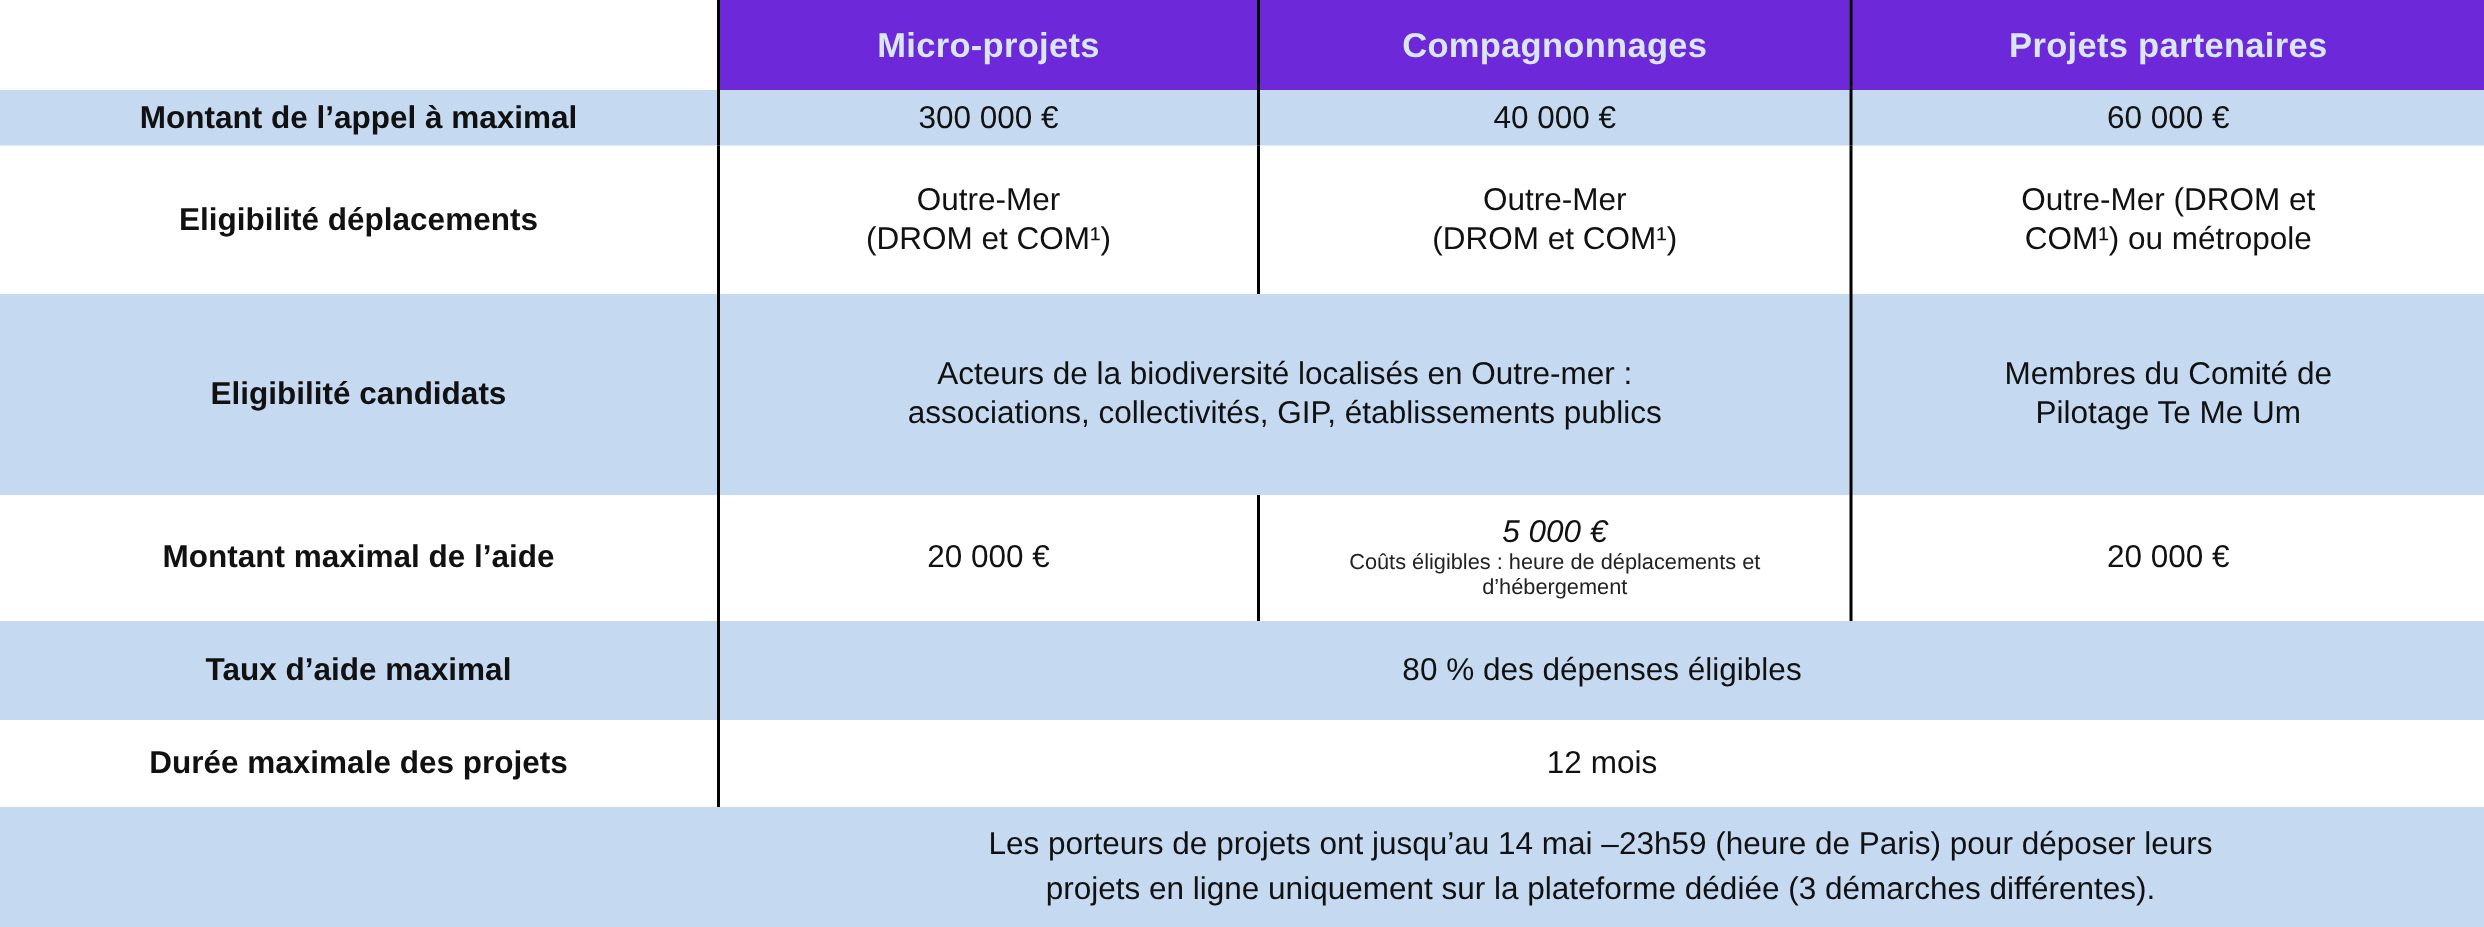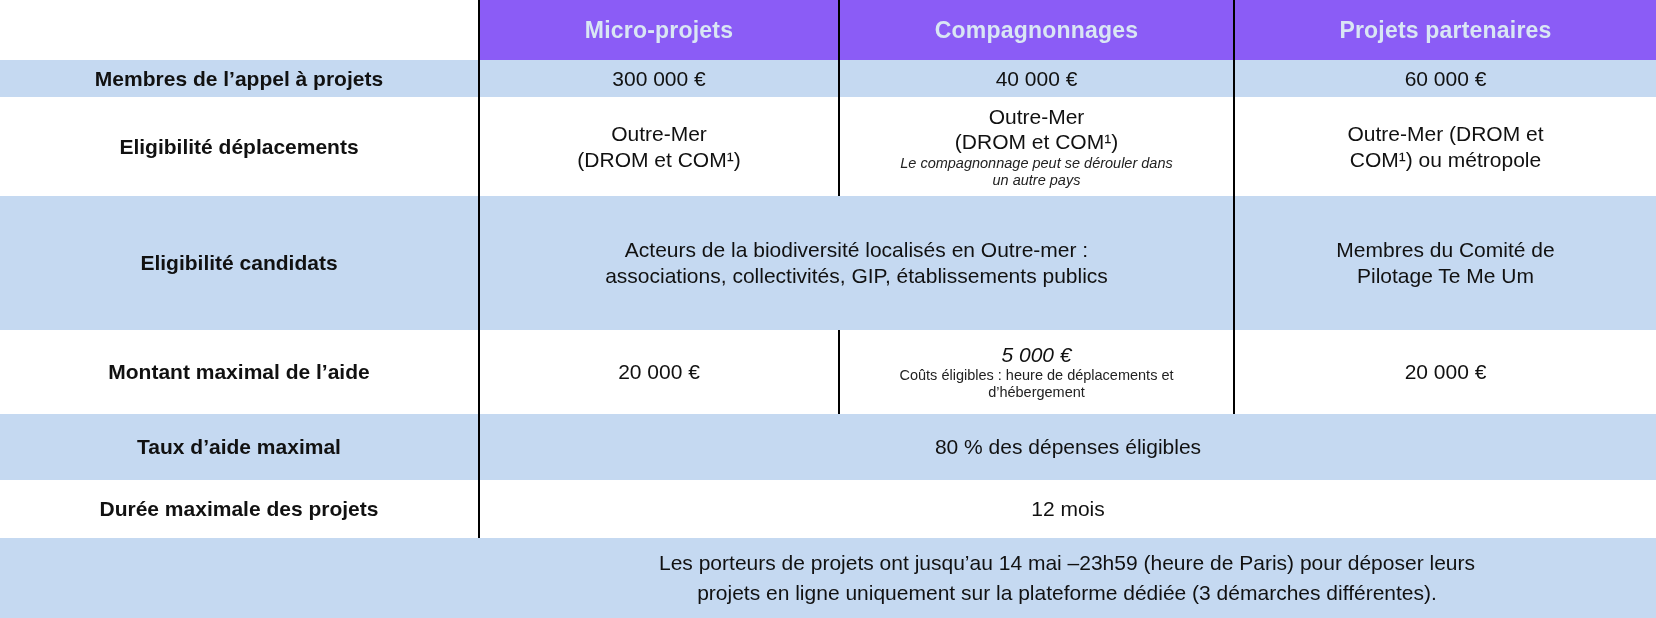--- a/index.html
+++ b/index.html
@@ -12,21 +12,21 @@
     color:#111111;
     box-sizing:border-box;
   }
   .cell{
     display:flex;flex-direction:column;align-items:center;justify-content:center;
     text-align:center;box-sizing:border-box;overflow:hidden;
   }
   .blue{background:#C5D9F1;}
   .bl{border-left:2px solid #000000;}
   .hdr{
-    background:#8b5cf6;color:#D9E6F4;
+    background:#6d28d9;color:#D9E6F4;
     font-weight:bold;font-size:23px;letter-spacing:.2px;
   }
   .lbl{font-weight:bold;font-size:21px;}
   .val{font-size:21px;line-height:1.22;}
   .pre{white-space:pre-line;}
   .big{font-size:21px;line-height:1.15;font-style:italic;}
   .note{font-size:14.5px;line-height:1.18;white-space:pre-line;color:#222;}
   .note.it{font-style:italic;}
   .span2{grid-column:span 2;text-align:center;}
   .span3{grid-column:span 3;}
@@ -41,33 +41,31 @@
   <div class="cell hdr bl">
     <span>Micro-projets</span>
   </div>
   <div class="cell hdr bl">
     <span>Compagnonnages</span>
   </div>
   <div class="cell hdr bl">
     <span>Projets partenaires</span>
   </div>
 
-  <div class="cell blue lbl">Membres de l’appel à projets</div>
+  <div class="cell blue lbl">Montant de l’appel à maximal</div>
   <div class="cell blue val bl">300 000 €</div>
   <div class="cell blue val bl">40 000 €</div>
   <div class="cell blue val bl">60 000 €</div>
 
   <div class="cell lbl">Eligibilité déplacements</div>
   <div class="cell val bl pre">Outre-Mer
 (DROM et COM¹)</div>
   <div class="cell val bl">
     <span class="pre">Outre-Mer
 (DROM et COM¹)</span>
-    <span class="note it">Le compagnonnage peut se dérouler dans
-un autre pays</span>
   </div>
   <div class="cell val bl pre">Outre-Mer (DROM et
 COM¹) ou métropole</div>
 
   <div class="cell blue lbl">Eligibilité candidats</div>
   <div class="cell blue val bl pre span2">Acteurs de la biodiversité localisés en Outre-mer :
 associations, collectivités, GIP, établissements publics</div>
   <div class="cell blue val bl pre">Membres du Comité de
 Pilotage Te Me Um</div>
 

